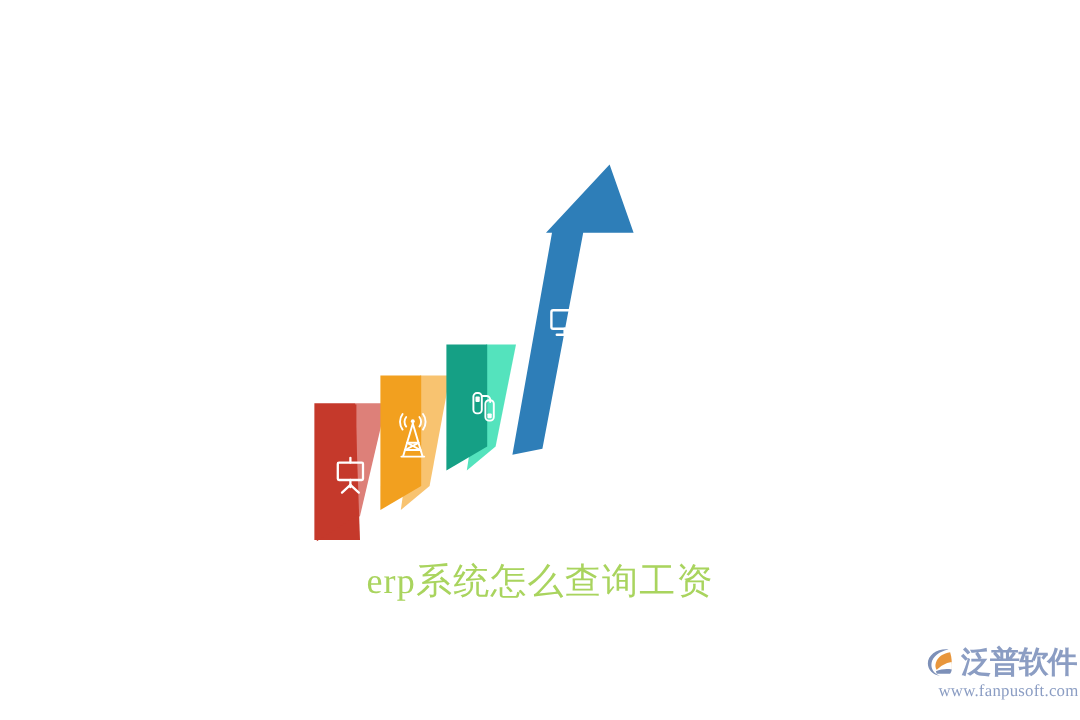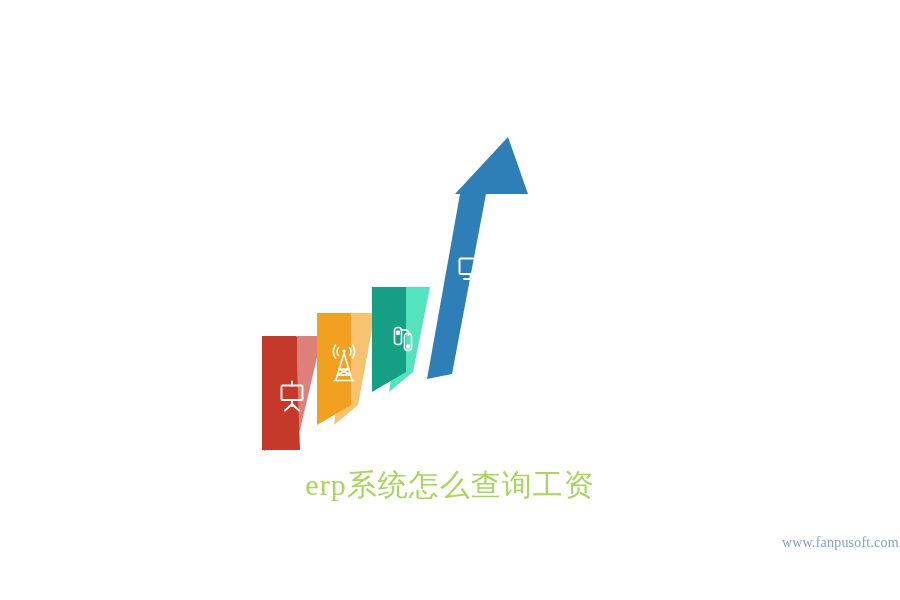--- a/index.html
+++ b/index.html
@@ -167,16 +167,29 @@
         <rect x="459.5" y="258.5" width="22" height="15.5" rx="1.5"></rect>
         <line x1="470.5" y1="274" x2="470.5" y2="278.5"></line>
         <line x1="464" y1="279" x2="477" y2="279"></line>
       </g>
     </g>
   </svg>
 
   <div id="caption">erp系统怎么查询工资</div>
 
   <div id="watermark">
+    <div id="logo-row">
+      <svg id="logo-mark" viewBox="0 0 28 28">
+
+        <path d="M20.5 3.2 C11.5 2.2 3.2 7.6 3.2 15 C3.2 20.4 7.6 24.8 13.2 25.2
+                 C7.9 23.2 5.6 19.3 6.3 14.6 C7.1 9.1 13.0 4.6 20.5 3.2 Z" fill="#7d90b8"></path>
+        <path d="M21.8 5.6 C16.2 6.2 11.4 9.6 9.9 14.2 C9.2 16.4 9.4 18.5 10.5 20.2
+                 L22.6 20.2 C23.5 15.6 23.3 10.3 21.8 5.6 Z" fill="#e8963c"></path>
+        <path d="M10.4 20.6 C13.4 17.0 18.0 14.4 23.0 13.6 C23.4 16.0 23.3 18.4 22.7 20.6 Z" fill="#ffffff"></path>
+        <path d="M9.9 21.4 C14.0 19.6 18.9 19.0 23.2 19.9 C22.9 21.5 22.4 22.6 21.7 23.4
+                 L10.6 23.4 Z" fill="#7d90b8"></path>
+      </svg>
+      <div id="logo-wordmark">泛普软件</div>
+    </div>
     <div id="logo-url">www.fanpusoft.com</div>
   </div>
 
 </div>
 
 </body></html>

